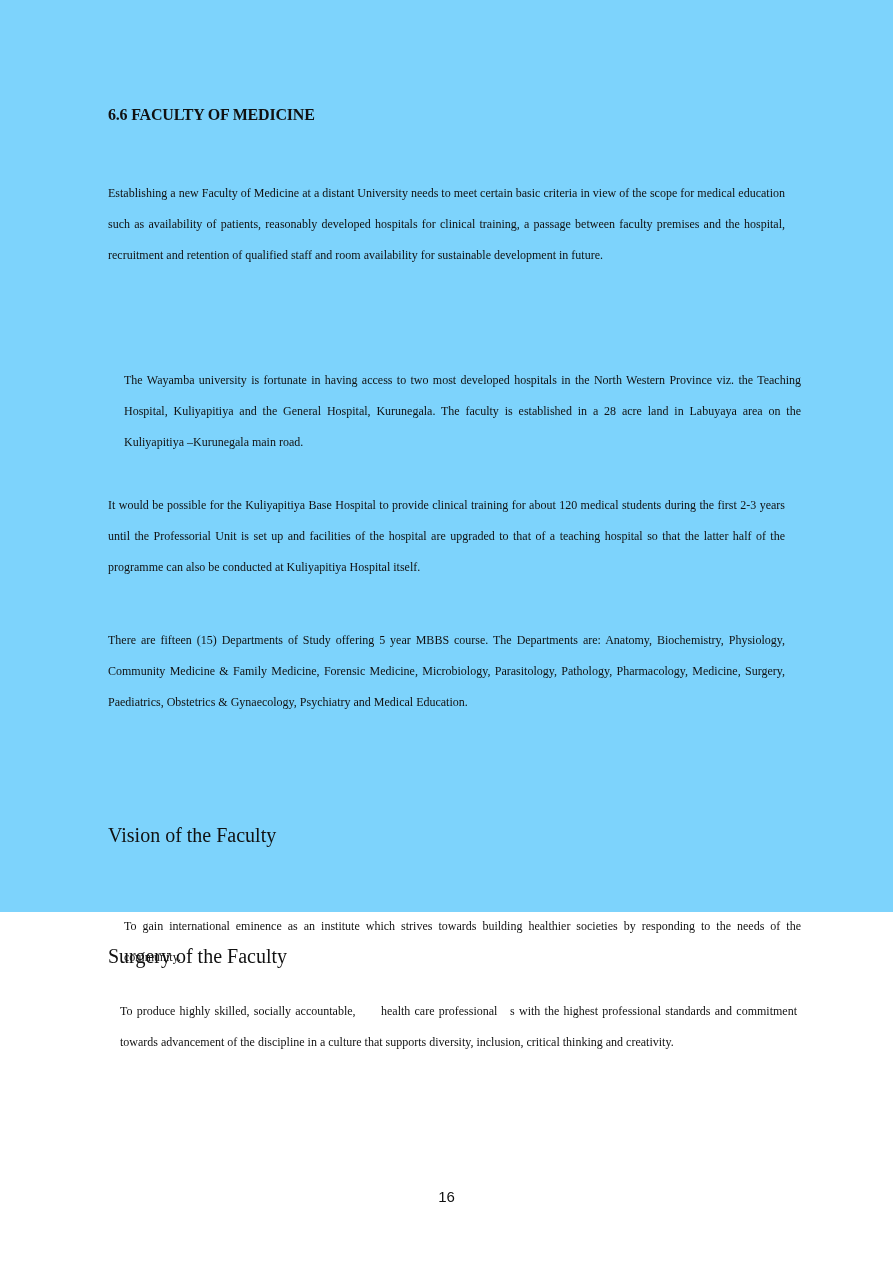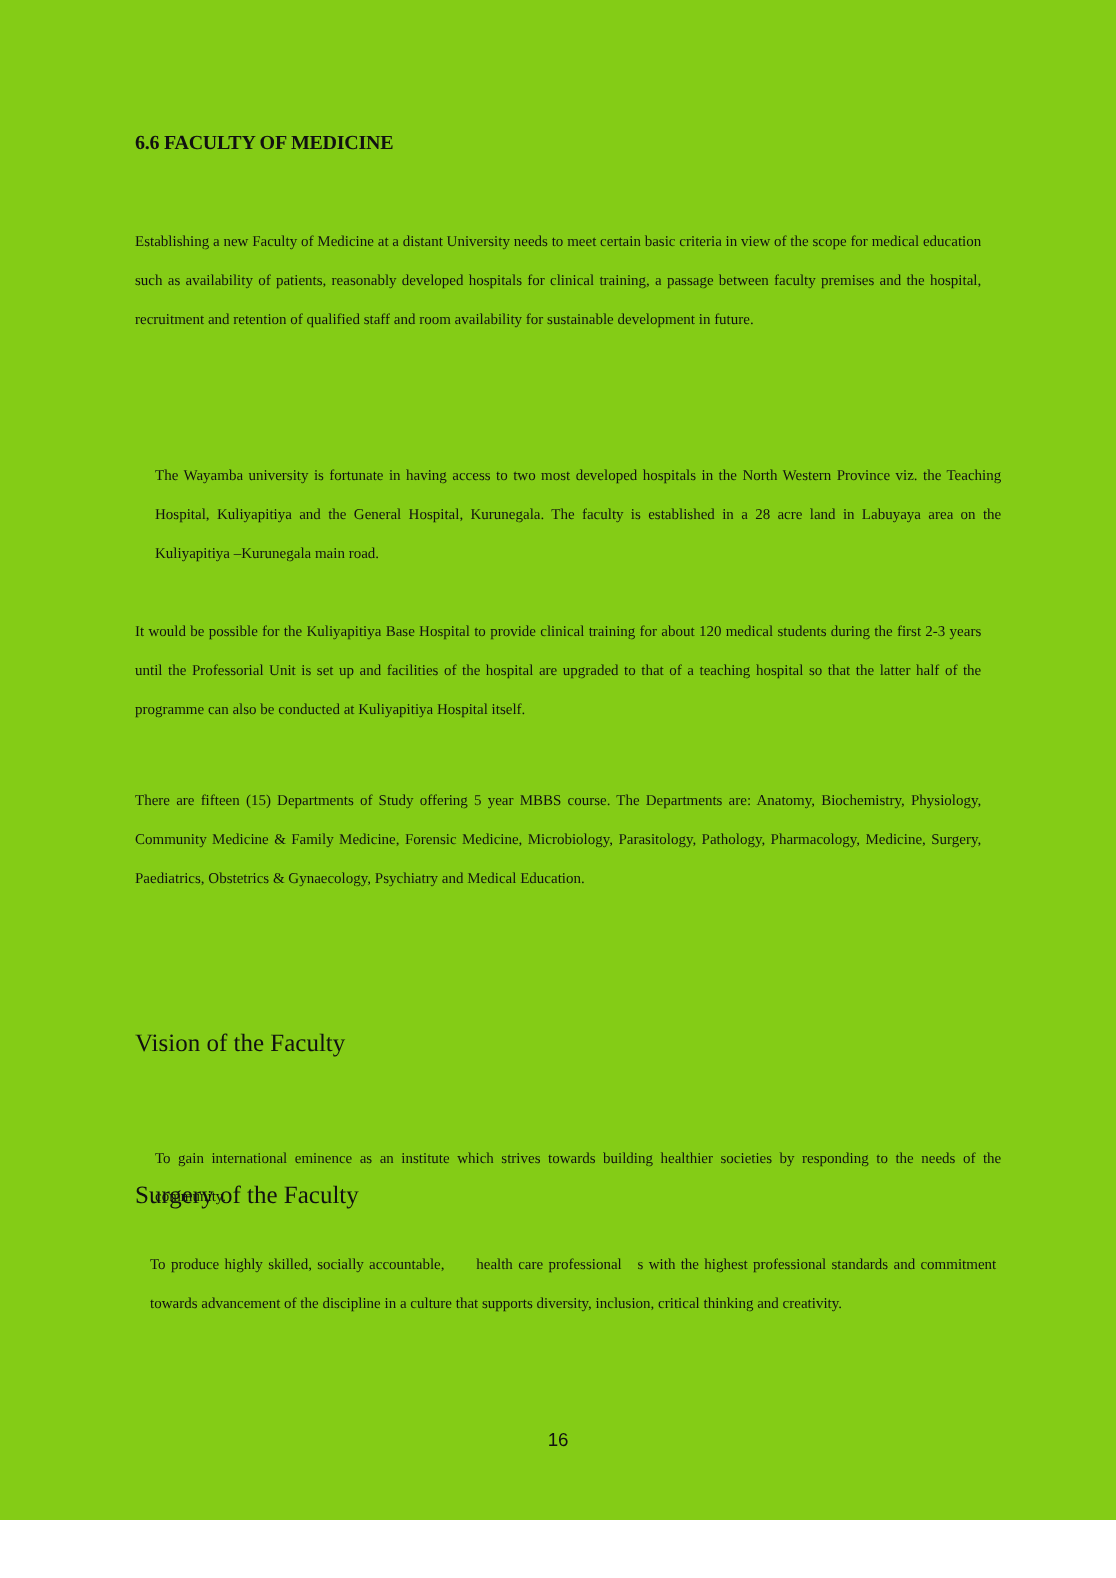--- a/index.html
+++ b/index.html
@@ -1,21 +1,21 @@
 <!DOCTYPE html>
 <html><head>
   <meta charset="utf-8">
   <style>
     html, body { margin: 0; padding: 0; background: #ffffff; }
     body { width: 893px; height: 1262px; position: relative; overflow: hidden; color: #111; }
-    .page { position: absolute; left: 0; top: 0; width: 893px; height: 1216px; background: #84cc16; }
+    .page { position: absolute; left: 0; top: 0; width: 893px; height: 912px; background: #7dd3fc; }
     .text { position: absolute; left: 108px; width: 677px; font-family: "Liberation Serif", "DejaVu Serif", serif; font-size: 12px; line-height: 31px; text-align: justify; }
     .heading { position: absolute; left: 108px; top: 106px; font-family: "Liberation Serif", serif; font-weight: bold; font-size: 16px; letter-spacing: -0.2px; }
     .subhead { position: absolute; left: 108px; font-family: "Liberation Serif", serif; font-size: 20px; }
-    .pagenum { position: absolute; left: 0; width: 893px; top: 1144px; text-align: center; font-family: "Liberation Sans", "DejaVu Sans", sans-serif; font-size: 15px; }
+    .pagenum { position: absolute; left: 0; width: 893px; top: 1188px; text-align: center; font-family: "Liberation Sans", "DejaVu Sans", sans-serif; font-size: 15px; }
     .last { text-align-last: left; }
   </style>
 </head>
 <body>
 
 <div class="page">
   <div class="heading">6.6 FACULTY OF MEDICINE</div>
 
   <p class="text last" style="top:178px; margin:0;">Establishing a new Faculty of Medicine at a distant University needs to meet certain basic criteria in view of the scope for medical education such as availability of patients, reasonably developed hospitals for clinical training, a passage between faculty premises and the hospital, recruitment and retention of qualified staff and room availability for sustainable development in future.</p>
   <p class="text last" style="top:349px; margin:16px;font-family:Liberation Serif, serif;">The Wayamba university is fortunate in having access to two most developed hospitals in the North Western Province viz. the Teaching Hospital, Kuliyapitiya and the General Hospital, Kurunegala. The faculty is established in a 28 acre land in Labuyaya area on the  Kuliyapitiya –Kurunegala main road.</p>

